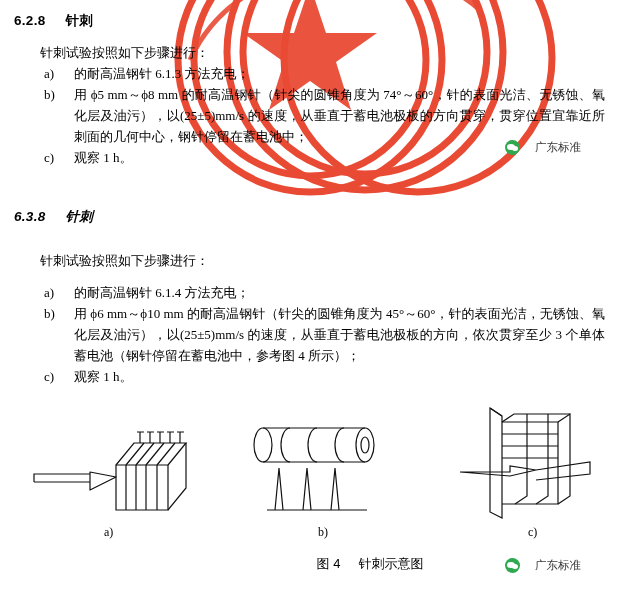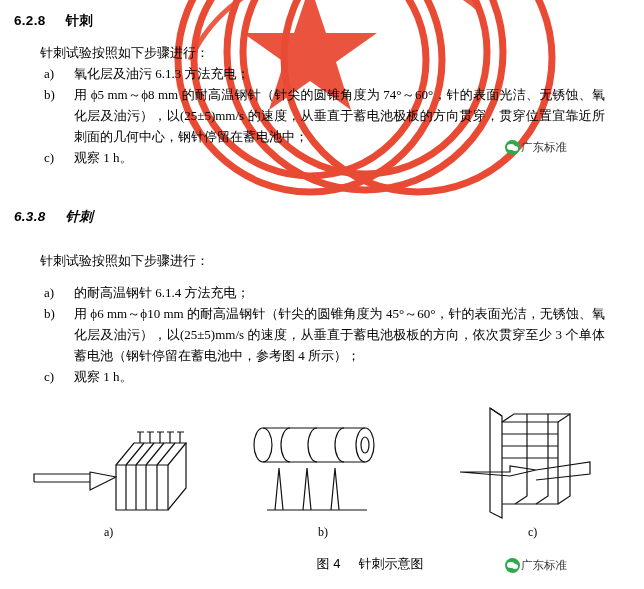--- a/index.html
+++ b/index.html
@@ -95,21 +95,21 @@
     position: absolute;
     font-size: 12px;
     font-family: "Liberation Serif", serif;
   }
 
   
   .badge {
     position: absolute;
     display: flex;
     align-items: flex-end;
-    gap: 1px;
+    gap: 15px;
     font-size: 11.5px;
     color: #3a3a3a;
     font-family: "Liberation Sans", sans-serif;
     white-space: nowrap;
   }
   .badge .logo {
     width: 15px;
     height: 15px;
     border-radius: 50%;
     background: #2fa84f;
@@ -157,21 +157,21 @@
 
   <div class="heading" style="left:14px; top:12px;">
     <span class="num">6.2.8</span><span>针刺</span>
   </div>
 
   <div class="para lead" style="top:42px; width:560px;">针刺试验按照如下步骤进行：</div>
 
   <div class="list" style="left:40px; top:63px; width:565px;">
     <div class="item">
       <span class="marker">a)</span>
-      <span class="itemtext">氧化层及油污 6.1.3 方法充电；</span>
+      <span class="itemtext">的耐高温钢针 6.1.3 方法充电；</span>
     </div>
     <div class="item">
       <span class="marker">b)</span>
       <span class="itemtext">用 ϕ5 mm～ϕ8 mm 的耐高温钢针（针尖的圆锥角度为 74°～60°，针的表面光洁、无锈蚀、氧化层及油污），以(25±5)mm/s 的速度，从垂直于蓄电池极板的方向贯穿，贯穿位置宜靠近所刺面的几何中心，钢针停留在蓄电池中；</span>
     </div>
     <div class="item">
       <span class="marker">c)</span>
       <span class="itemtext">观察 1 h。</span>
     </div>
   </div>

